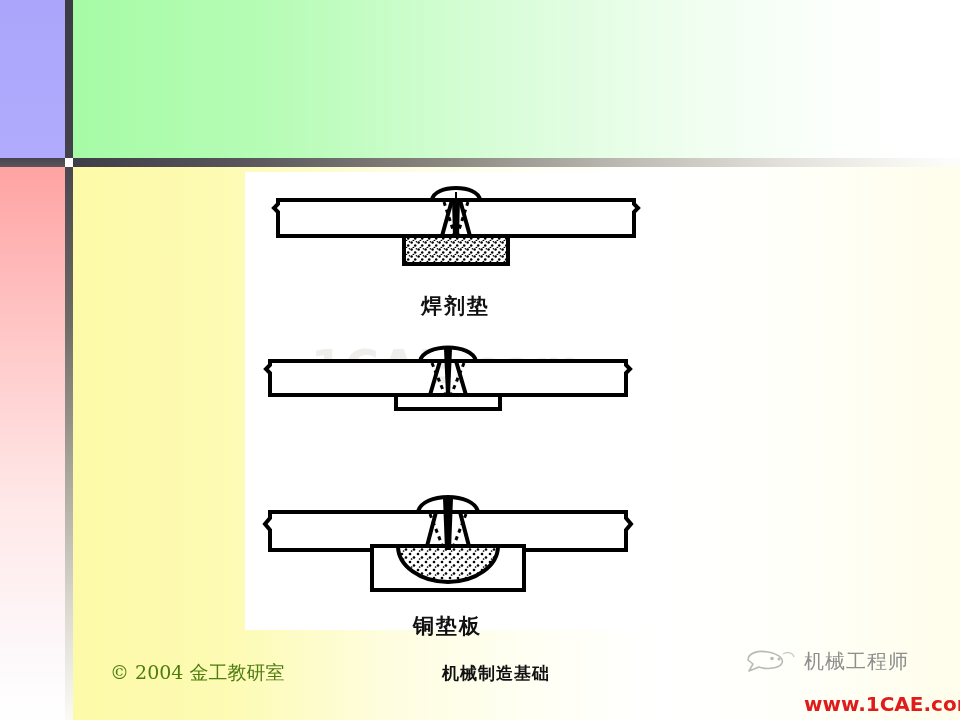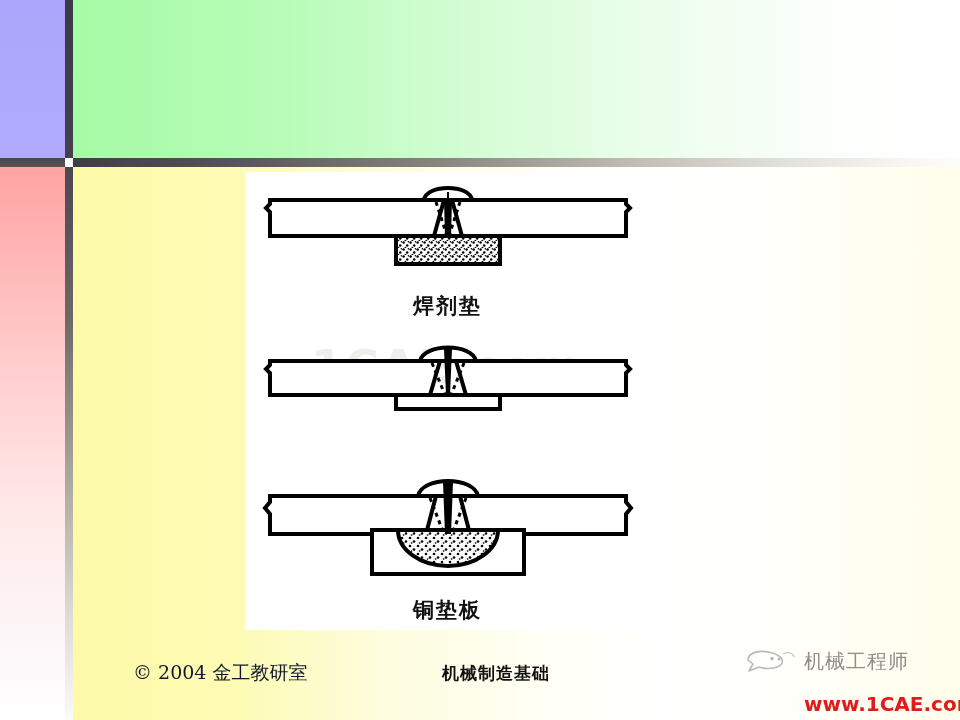--- a/index.html
+++ b/index.html
@@ -128,47 +128,46 @@
     user-select: none;
     z-index: 1;
   }
 
   .fig-block {
     position: absolute;
     left: 0;
     width: 405px;
     z-index: 2;
   }
-  .fig-1 { top: 6px; }
+  .fig-1 { top: 6px; padding-left: 8px; }
   .fig-2 { top: 165px; }
-  .fig-3 { top: 300px; }
+  .fig-3 { top: 316px; }
 
   .fig-svg { display: block; margin: 0 auto; }
 
   .fig-caption {
     text-align: center;
     font-size: 21px;
     font-weight: bold;
     color: #111111;
     letter-spacing: 2px;
     margin-top: 2px;
     font-family: "DejaVu Sans", "Liberation Sans", sans-serif;
   }
 
   
   .footer-copyright {
     position: absolute;
     left: 110px;
     top: 660px;
     font-size: 19px;
     font-family: "DejaVu Serif", "Liberation Serif", serif;
-    color: #0f172a;
+    color: #4d7c0f;
     white-space: nowrap;
     z-index: 5;
-    margin-left: 23px;
   }
   .footer-center {
     position: absolute;
     left: 16px;
     top: 662px;
     width: 960px;
     text-align: center;
     font-size: 17px;
     font-weight: bold;
     color: #111111;

